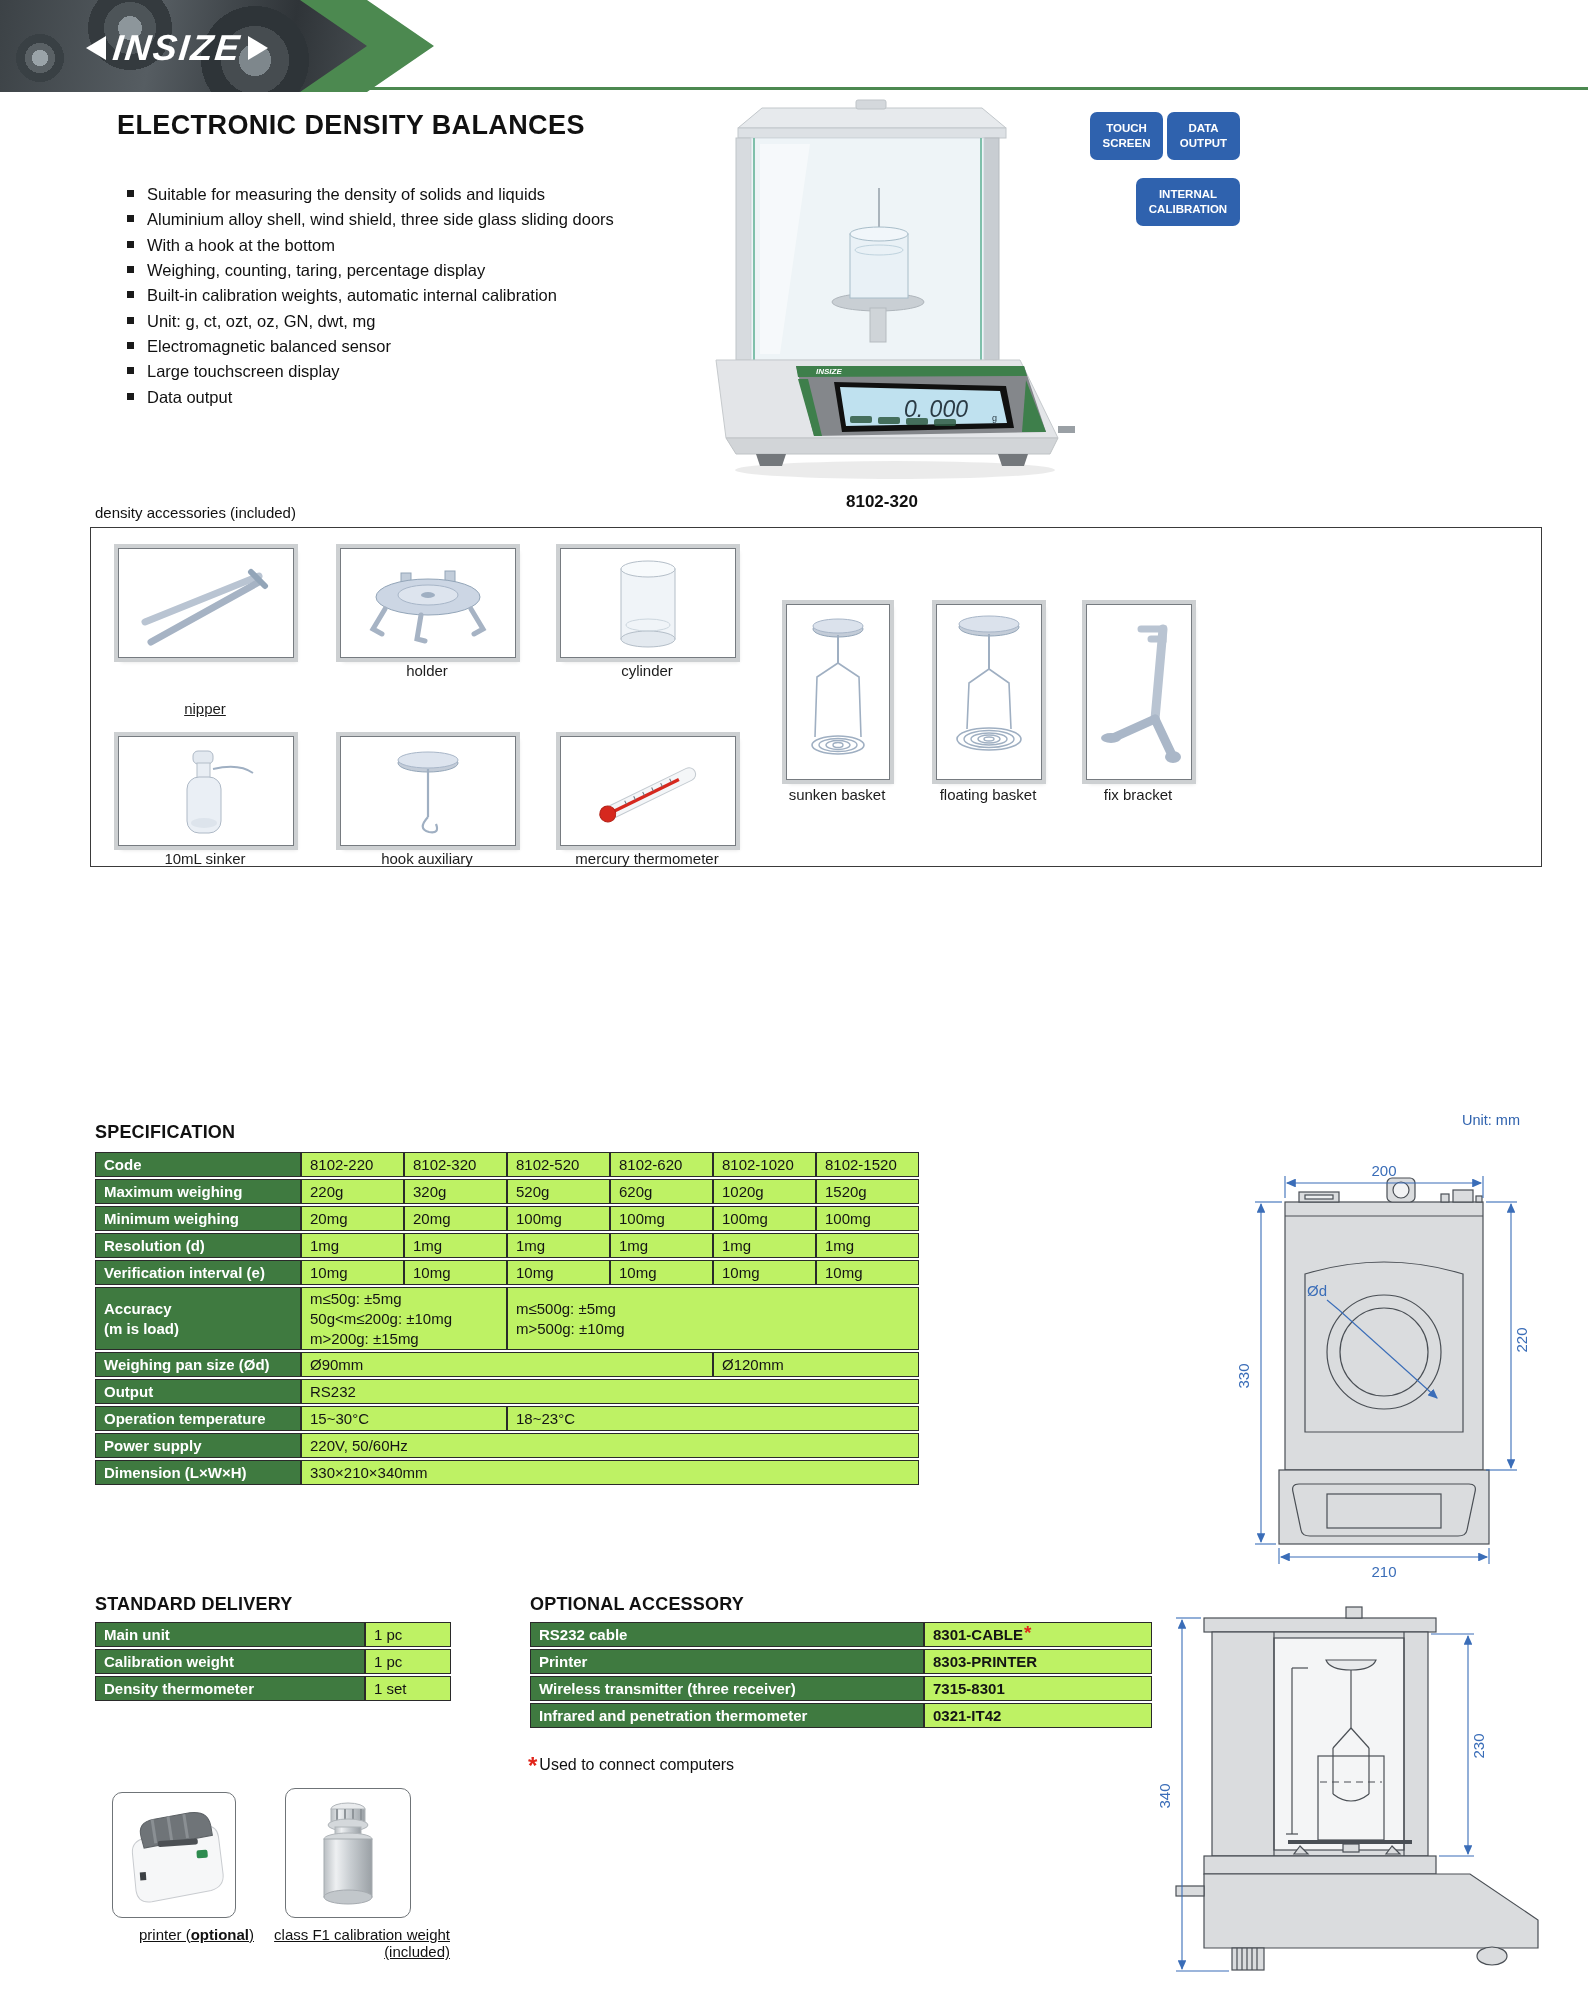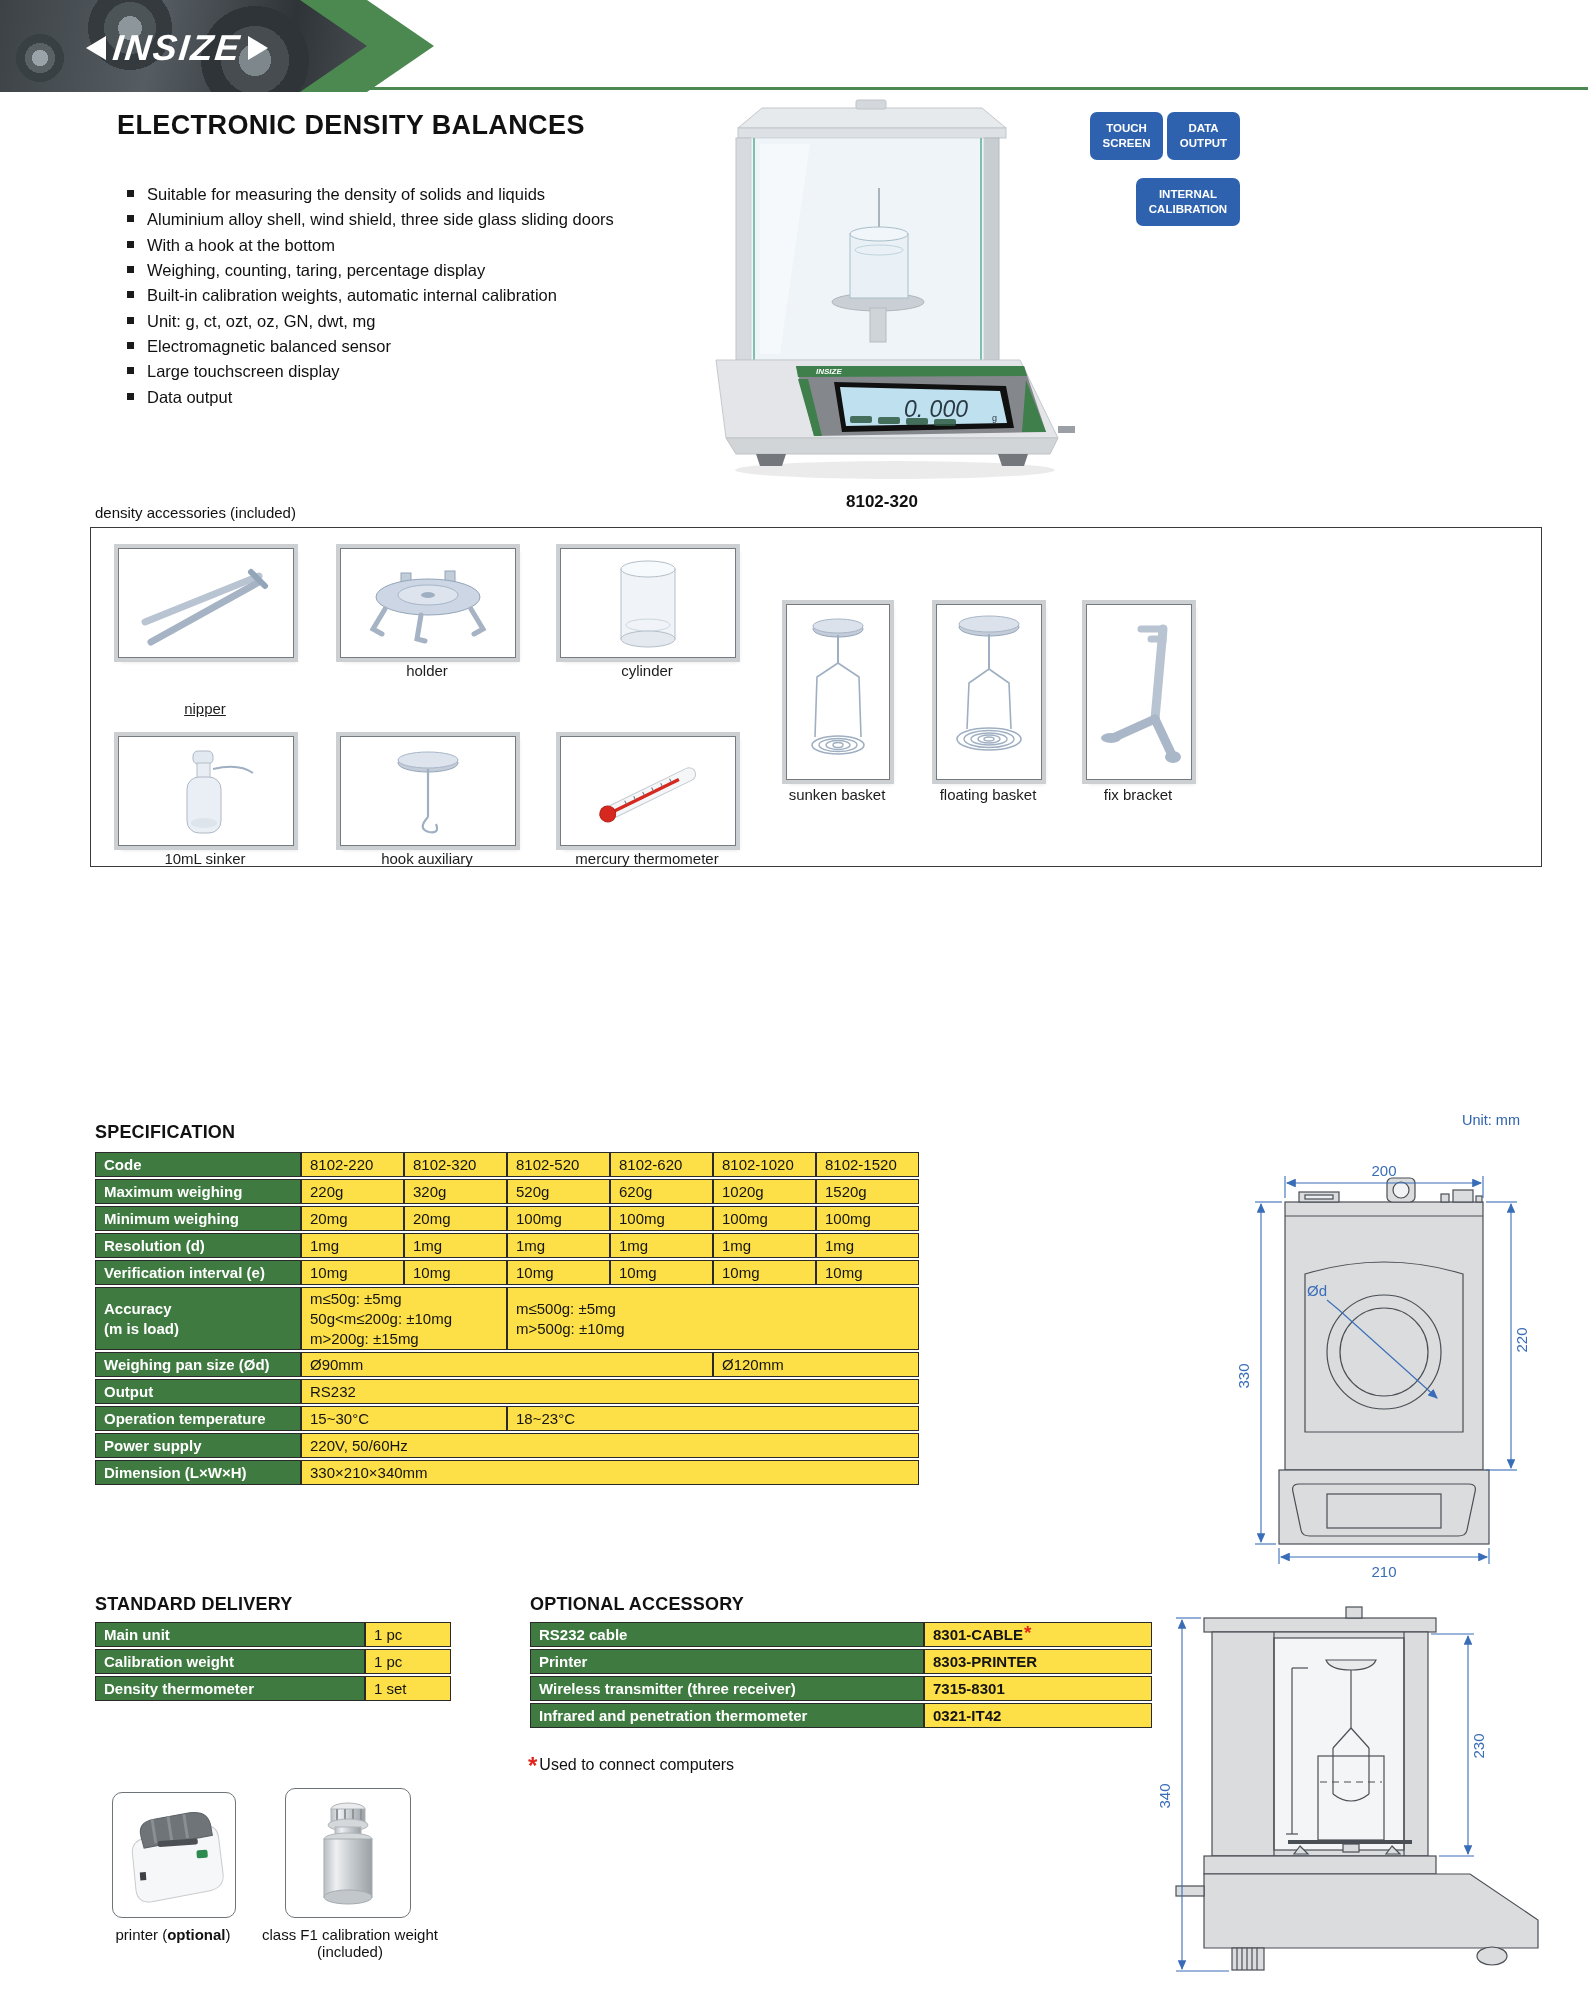--- a/index.html
+++ b/index.html
@@ -54,32 +54,32 @@
   
   .sec-heading { position:absolute; font-size:18px; font-weight:bold; letter-spacing:.2px; }
   .unit-note { position:absolute; left:1462px; top:1112px; font-size:14.5px; color:#2f62ae; }
   .tbl-wrap { position:absolute; }
   table.data-table { border-collapse:separate; border-spacing:0 2px; table-layout:fixed; }
   table.data-table td {
     border:1px solid #2a2a2a; padding:1px 8px; font-size:15px; height:21px;
     vertical-align:middle; white-space:pre-line; line-height:1.32; overflow:hidden;
   }
   td.cell-h { background:#3f7a40; color:#fff; font-weight:bold; }
-  td.cell-v { background:#fde047; color:#141414; }
+  td.cell-v { background:#bef264; color:#141414; }
   .opt-table td.cell-v { font-weight:bold; }
   .star { color:#e1251b; font-weight:bold; font-size:19px; vertical-align:top; line-height:.8; margin-left:1px; }
   .footnote { position:absolute; left:528px; top:1752px; font-size:16px; }
   .footnote .star-big { color:#e1251b; font-size:24px; font-weight:bold; vertical-align:-4px; margin-right:2px; }
   
   .drawing { position:absolute; }
   .dim-text { fill:#3a6db8; font-size:15px; font-family:"Liberation Sans", sans-serif; }
   
   .bottom-card { position:absolute; background:#fff; border:1px solid #6f7478; border-radius:10px;
     display:flex; align-items:center; justify-content:center; }
-  .bottom-label { position:absolute; font-size:15px; text-align:center; }
+  .bottom-label { position:absolute; font-size:15px; text-align:right;text-decoration:underline; }
 </style>
 </head>
 <body>
 
 <div class="page">
 
   <div class="header">
     <div class="header-photo"></div>
     <div class="header-chevron"></div>
     <div class="header-line"></div>

